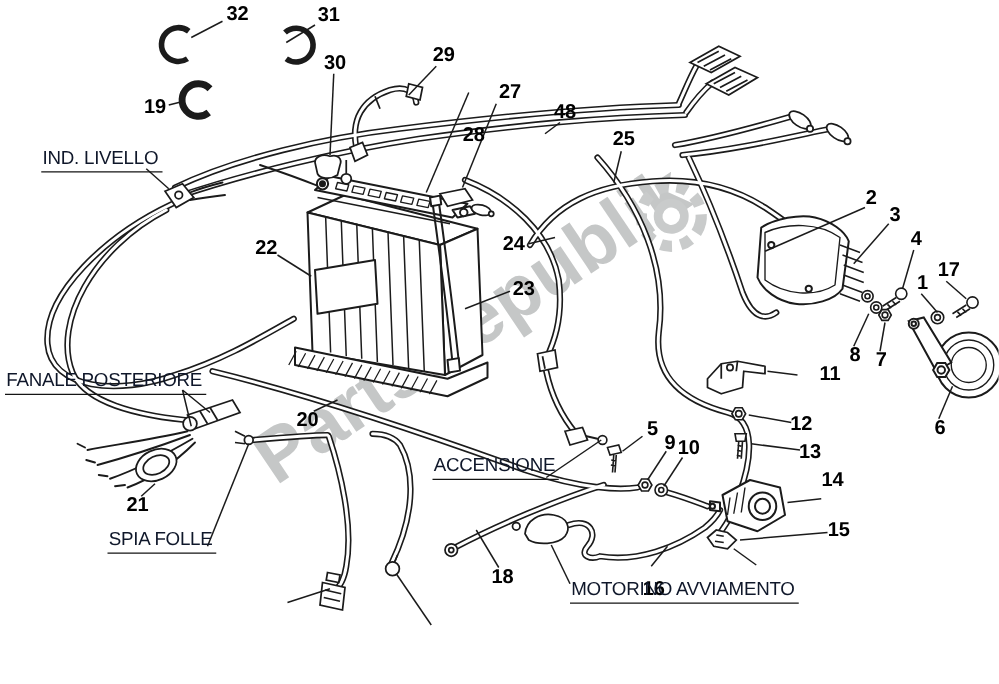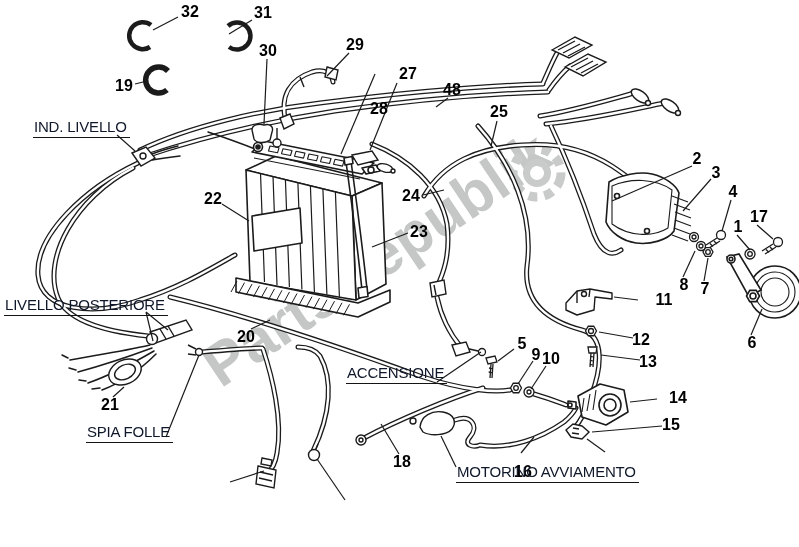--- a/index.html
+++ b/index.html
@@ -330,37 +330,37 @@
     <span class="callout" style="left: 733px; top: 192px;">4</span>
     <span class="callout" style="left: 522px; top: 344px;">5</span>
     <span class="callout" style="left: 752px; top: 343px;">6</span>
     <span class="callout" style="left: 705px; top: 289px;">7</span>
     <span class="callout" style="left: 684px; top: 285px;">8</span>
     <span class="callout" style="left: 536px; top: 355px;">9</span>
     <span class="callout" style="left: 551px; top: 359px;">10</span>
     <span class="callout" style="left: 620px; top: 300px; margin-left: 44px;">11</span>
     <span class="callout" style="left: 641px; top: 340px;">12</span>
     <span class="callout" style="left: 648px; top: 362px;">13</span>
-    <span class="callout" style="left: 666px; top: 398px; margin-left: 12px;">14</span>
+    <span class="callout" style="left: 666px; top: 385px;">14</span>
     <span class="callout" style="left: 671px; top: 425px;">15</span>
     <span class="callout" style="left: 523px; top: 461px; margin-top: 11px;">16</span>
     <span class="callout" style="left: 759px; top: 217px;">17</span>
     <span class="callout" style="left: 402px; top: 462px;">18</span>
     <span class="callout" style="left: 124px; top: 86px;">19</span>
     <span class="callout" style="left: 246px; top: 337px;">20</span>
     <span class="callout" style="left: 110px; top: 405px;">21</span>
     <span class="callout" style="left: 213px; top: 199px;">22</span>
     <span class="callout" style="left: 419px; top: 232px;">23</span>
     <span class="callout" style="left: 411px; top: 196px;">24</span>
     <span class="callout" style="left: 499px; top: 112px;">25</span>
     <span class="callout" style="left: 452px; top: 90px;">48</span>
     <span class="callout" style="left: 408px; top: 74px;">27</span>
     <span class="callout" style="left: 379px; top: 65px; margin-top: 44px;">28</span>
     <span class="callout" style="left: 355px; top: 45px;">29</span>
     <span class="callout" style="left: 268px; top: 51px;">30</span>
     <span class="callout" style="left: 263px; top: 13px;">31</span>
     <span class="callout" style="left: 190px; top: 12px;">32</span>
     <span class="plabel" style="left: 33px; top: 118px;">IND. LIVELLO</span>
-    <span class="plabel" style="left: 4px; top: 296px;">LIVELLO POSTERIORE</span>
+    <span class="plabel" style="left: 4px; top: 296px;">FANALE POSTERIORE</span>
     <span class="plabel" style="left: 86px; top: 423px;">SPIA FOLLE</span>
     <span class="plabel" style="left: 346px; top: 364px;">ACCENSIONE</span>
     <span class="plabel" style="left: 456px; top: 463px;">MOTORINO AVVIAMENTO</span>
   </div>
 
 </body></html>

